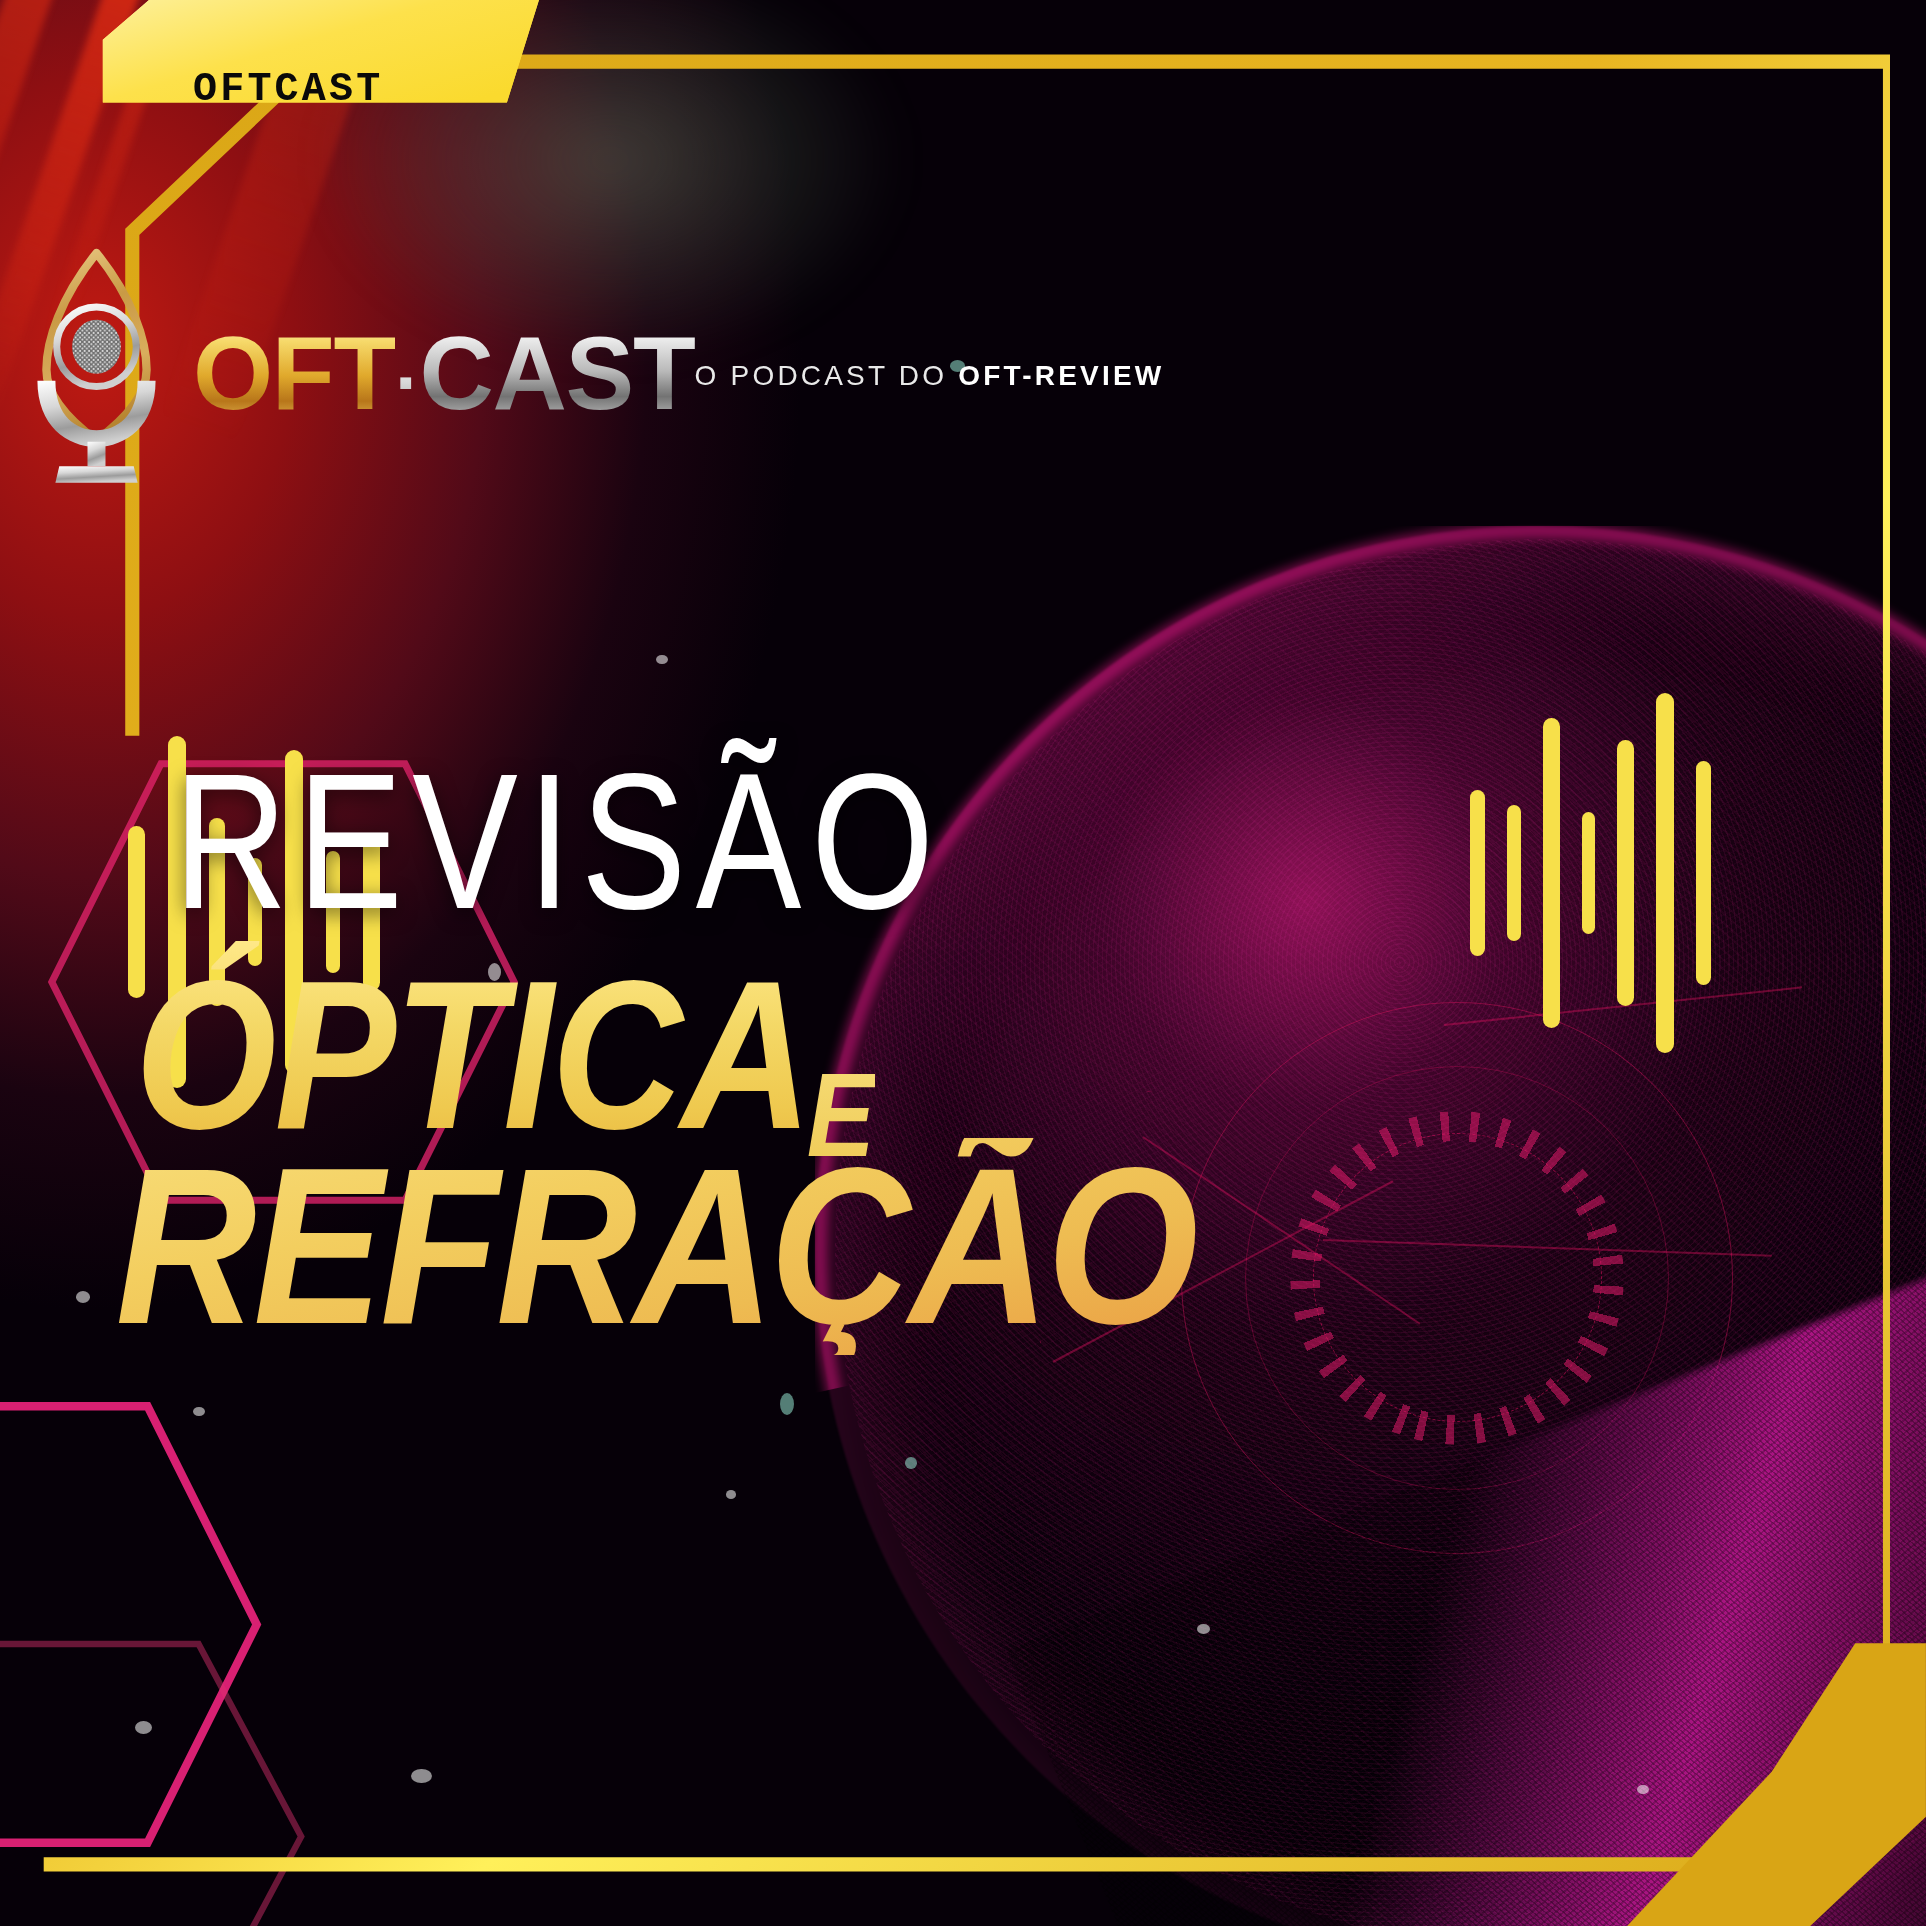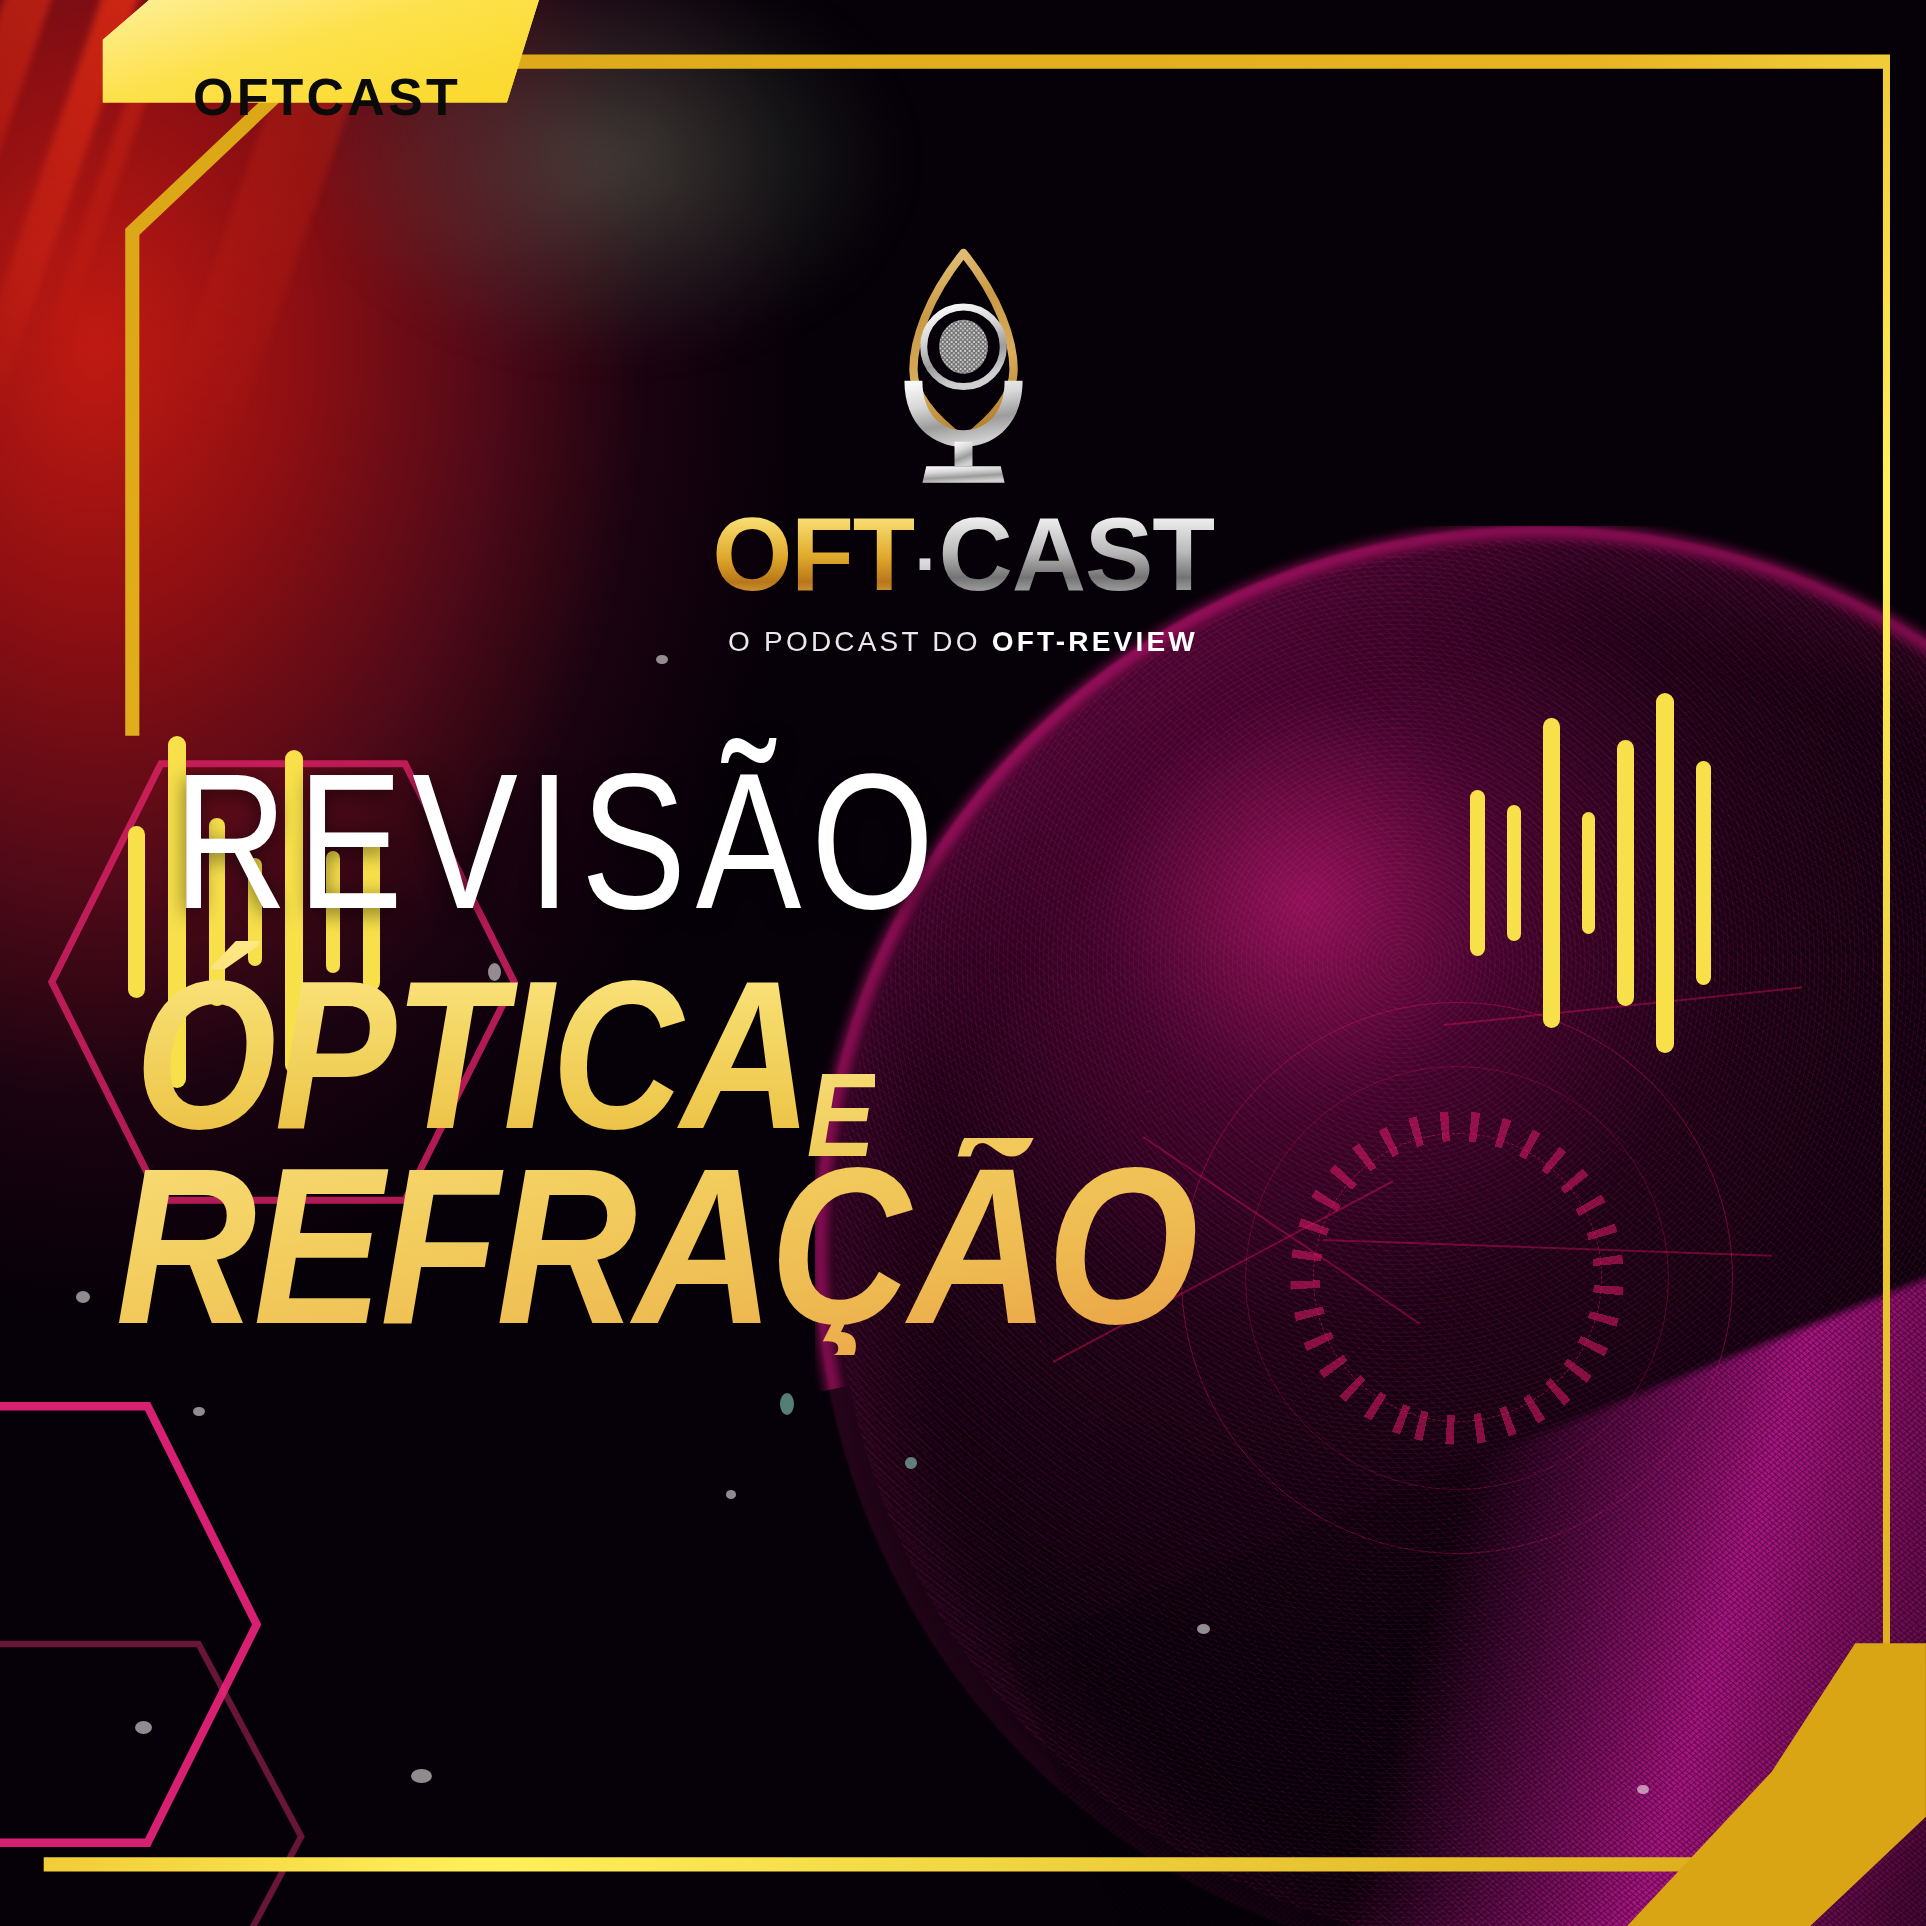--- a/index.html
+++ b/index.html
@@ -118,29 +118,29 @@
   .frame svg{ width:100%; height:100%; display:block; }
 
   
   .ribbon{
     position:absolute; left:0px; top:0px;
     width:552px; height:186px;
   }
   .ribbon svg{ display:block; }
   .ribbon-label{
     position:absolute; left:193px; top:67px;
-    font-size:52px; font-weight:bold; letter-spacing:3.2px;
+    font-size:40px; font-weight:bold; letter-spacing:3.2px;
     color:#0a0a0a;
-    font-family:Liberation Sans, sans-serif;
+    font-family:Liberation Mono, monospace;
   }
 
   
   .logo{
     position:absolute; left:0; right:0; top:244px;
-    display:flex; flex-direction:column; align-items:center;
+    display:flex; align-items:center;
   }
   .logo-mark{ width:193px; height:244px; }
   .wordmark{
     margin-top:15.4px;
     font-size:103px; font-weight:bold; letter-spacing:-1.3px;
     line-height:1;
     white-space:nowrap;
     font-family:"Liberation Sans", sans-serif;
   }
   .wm-oft{

